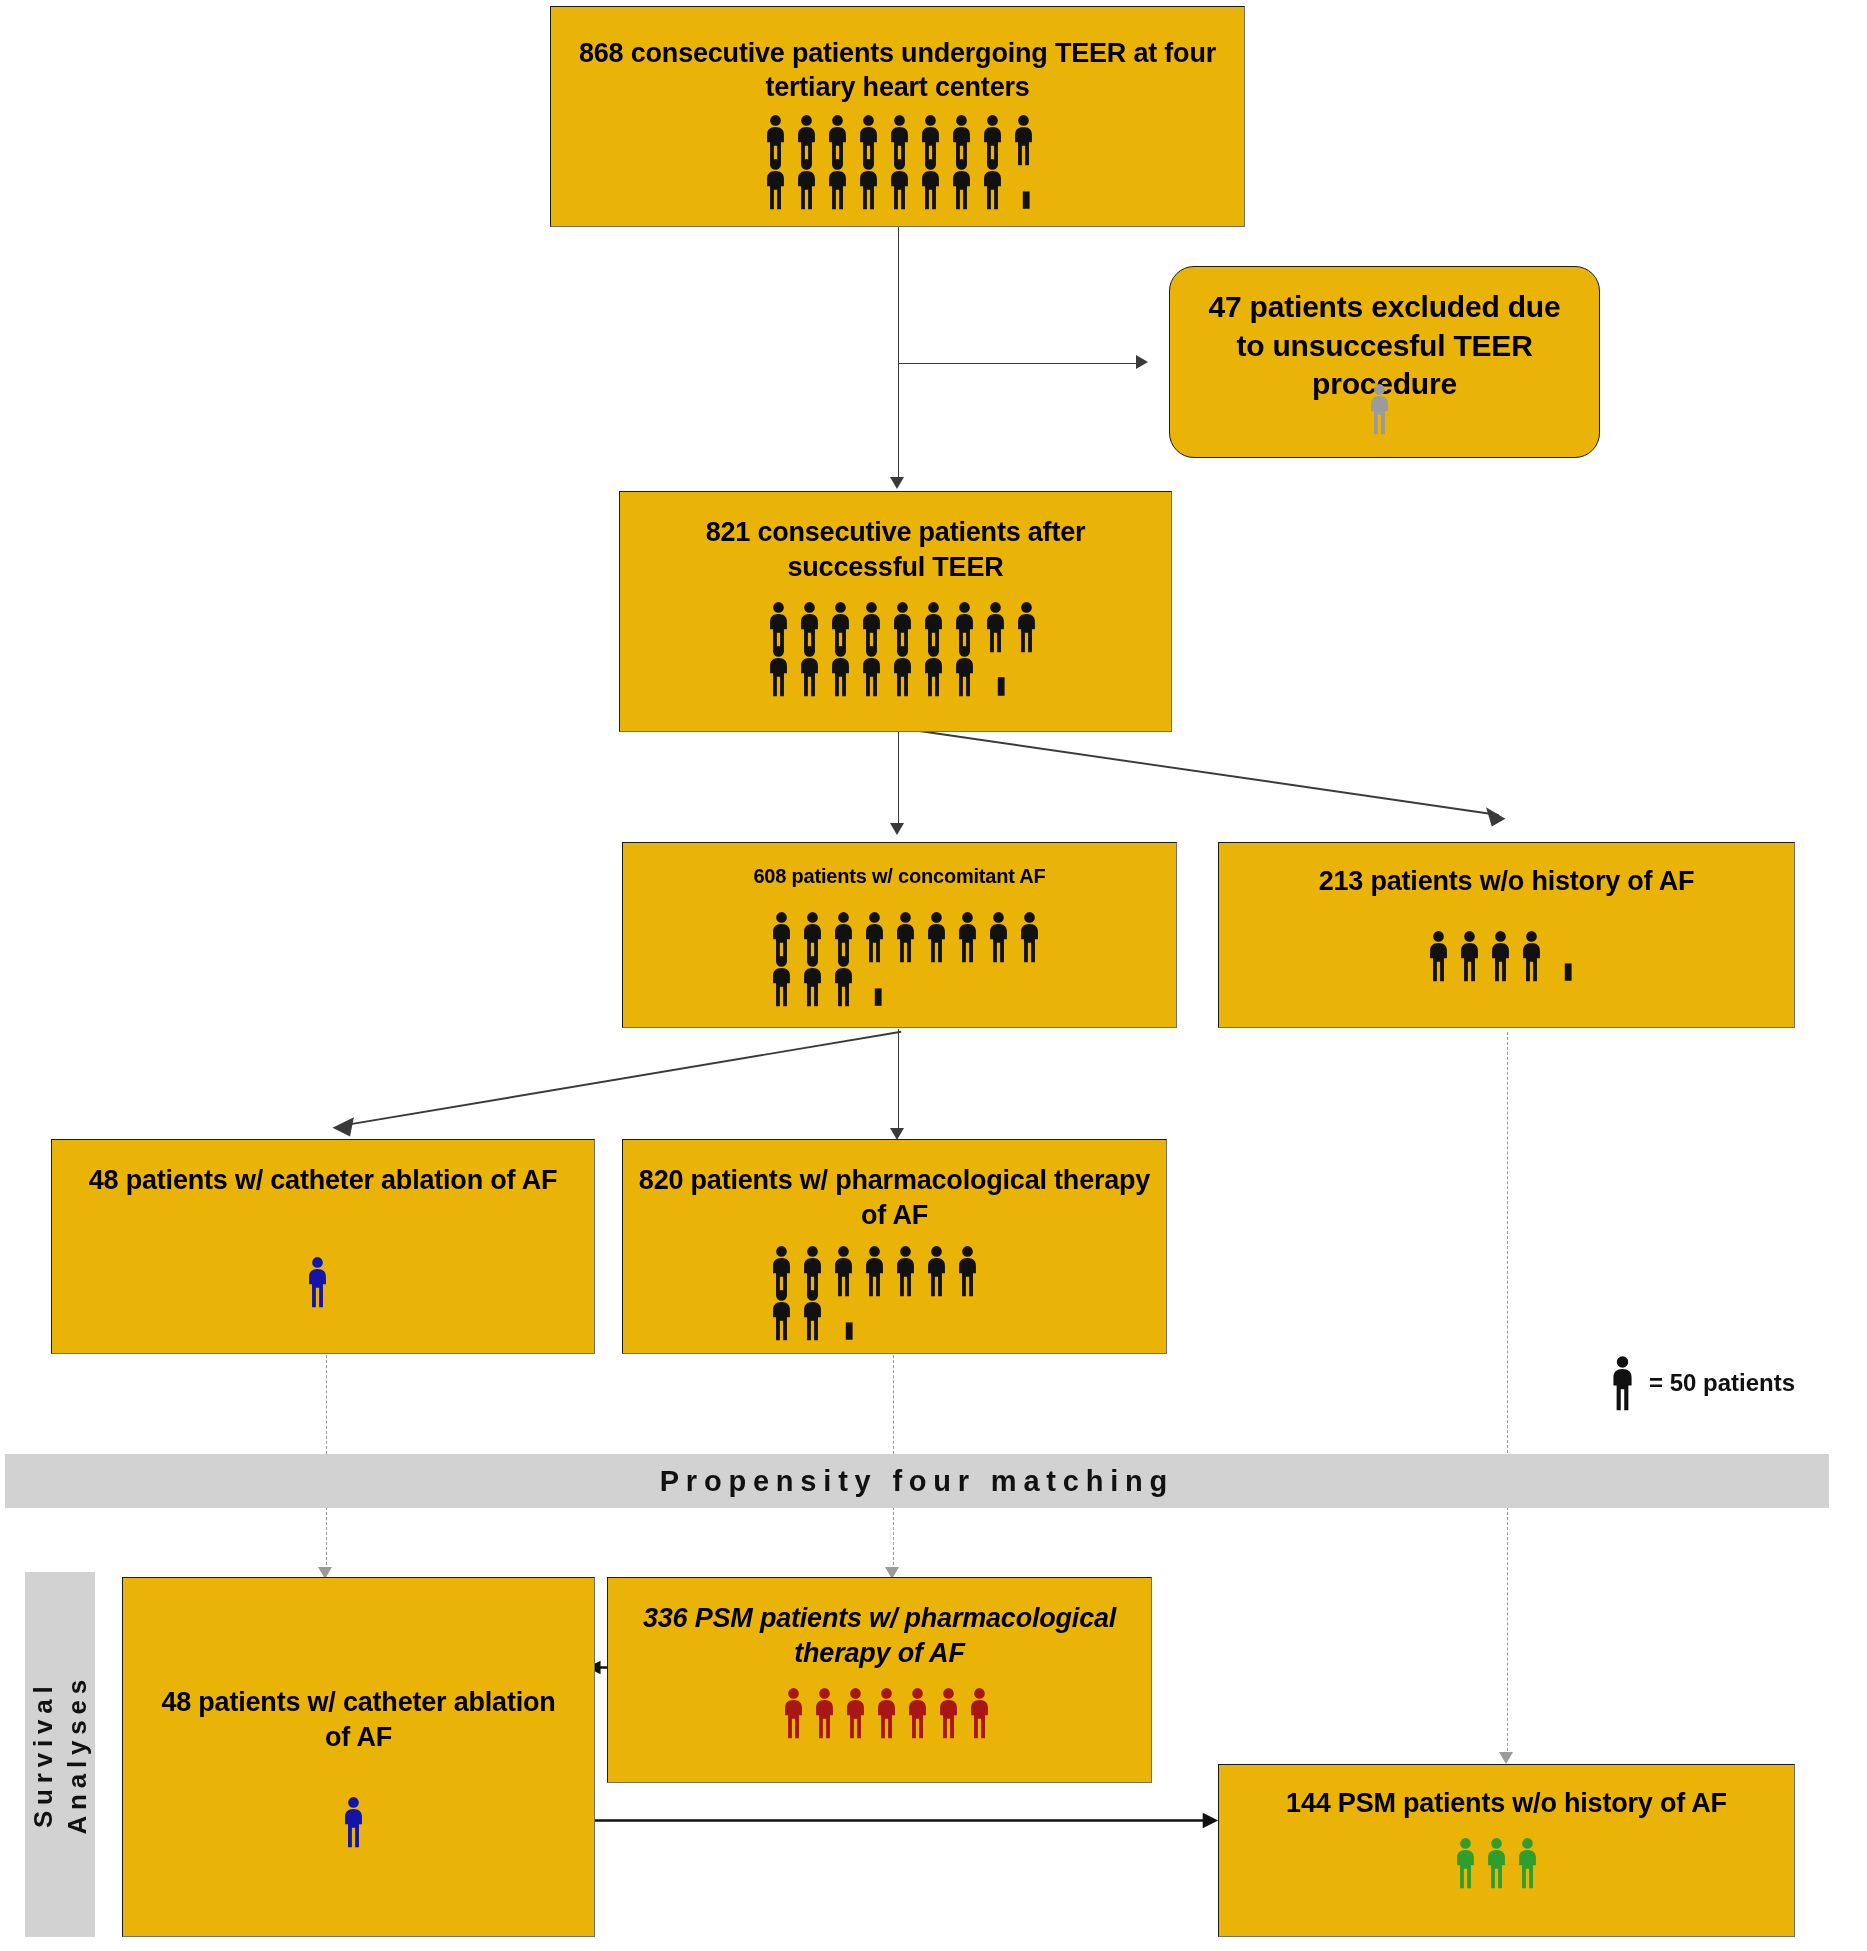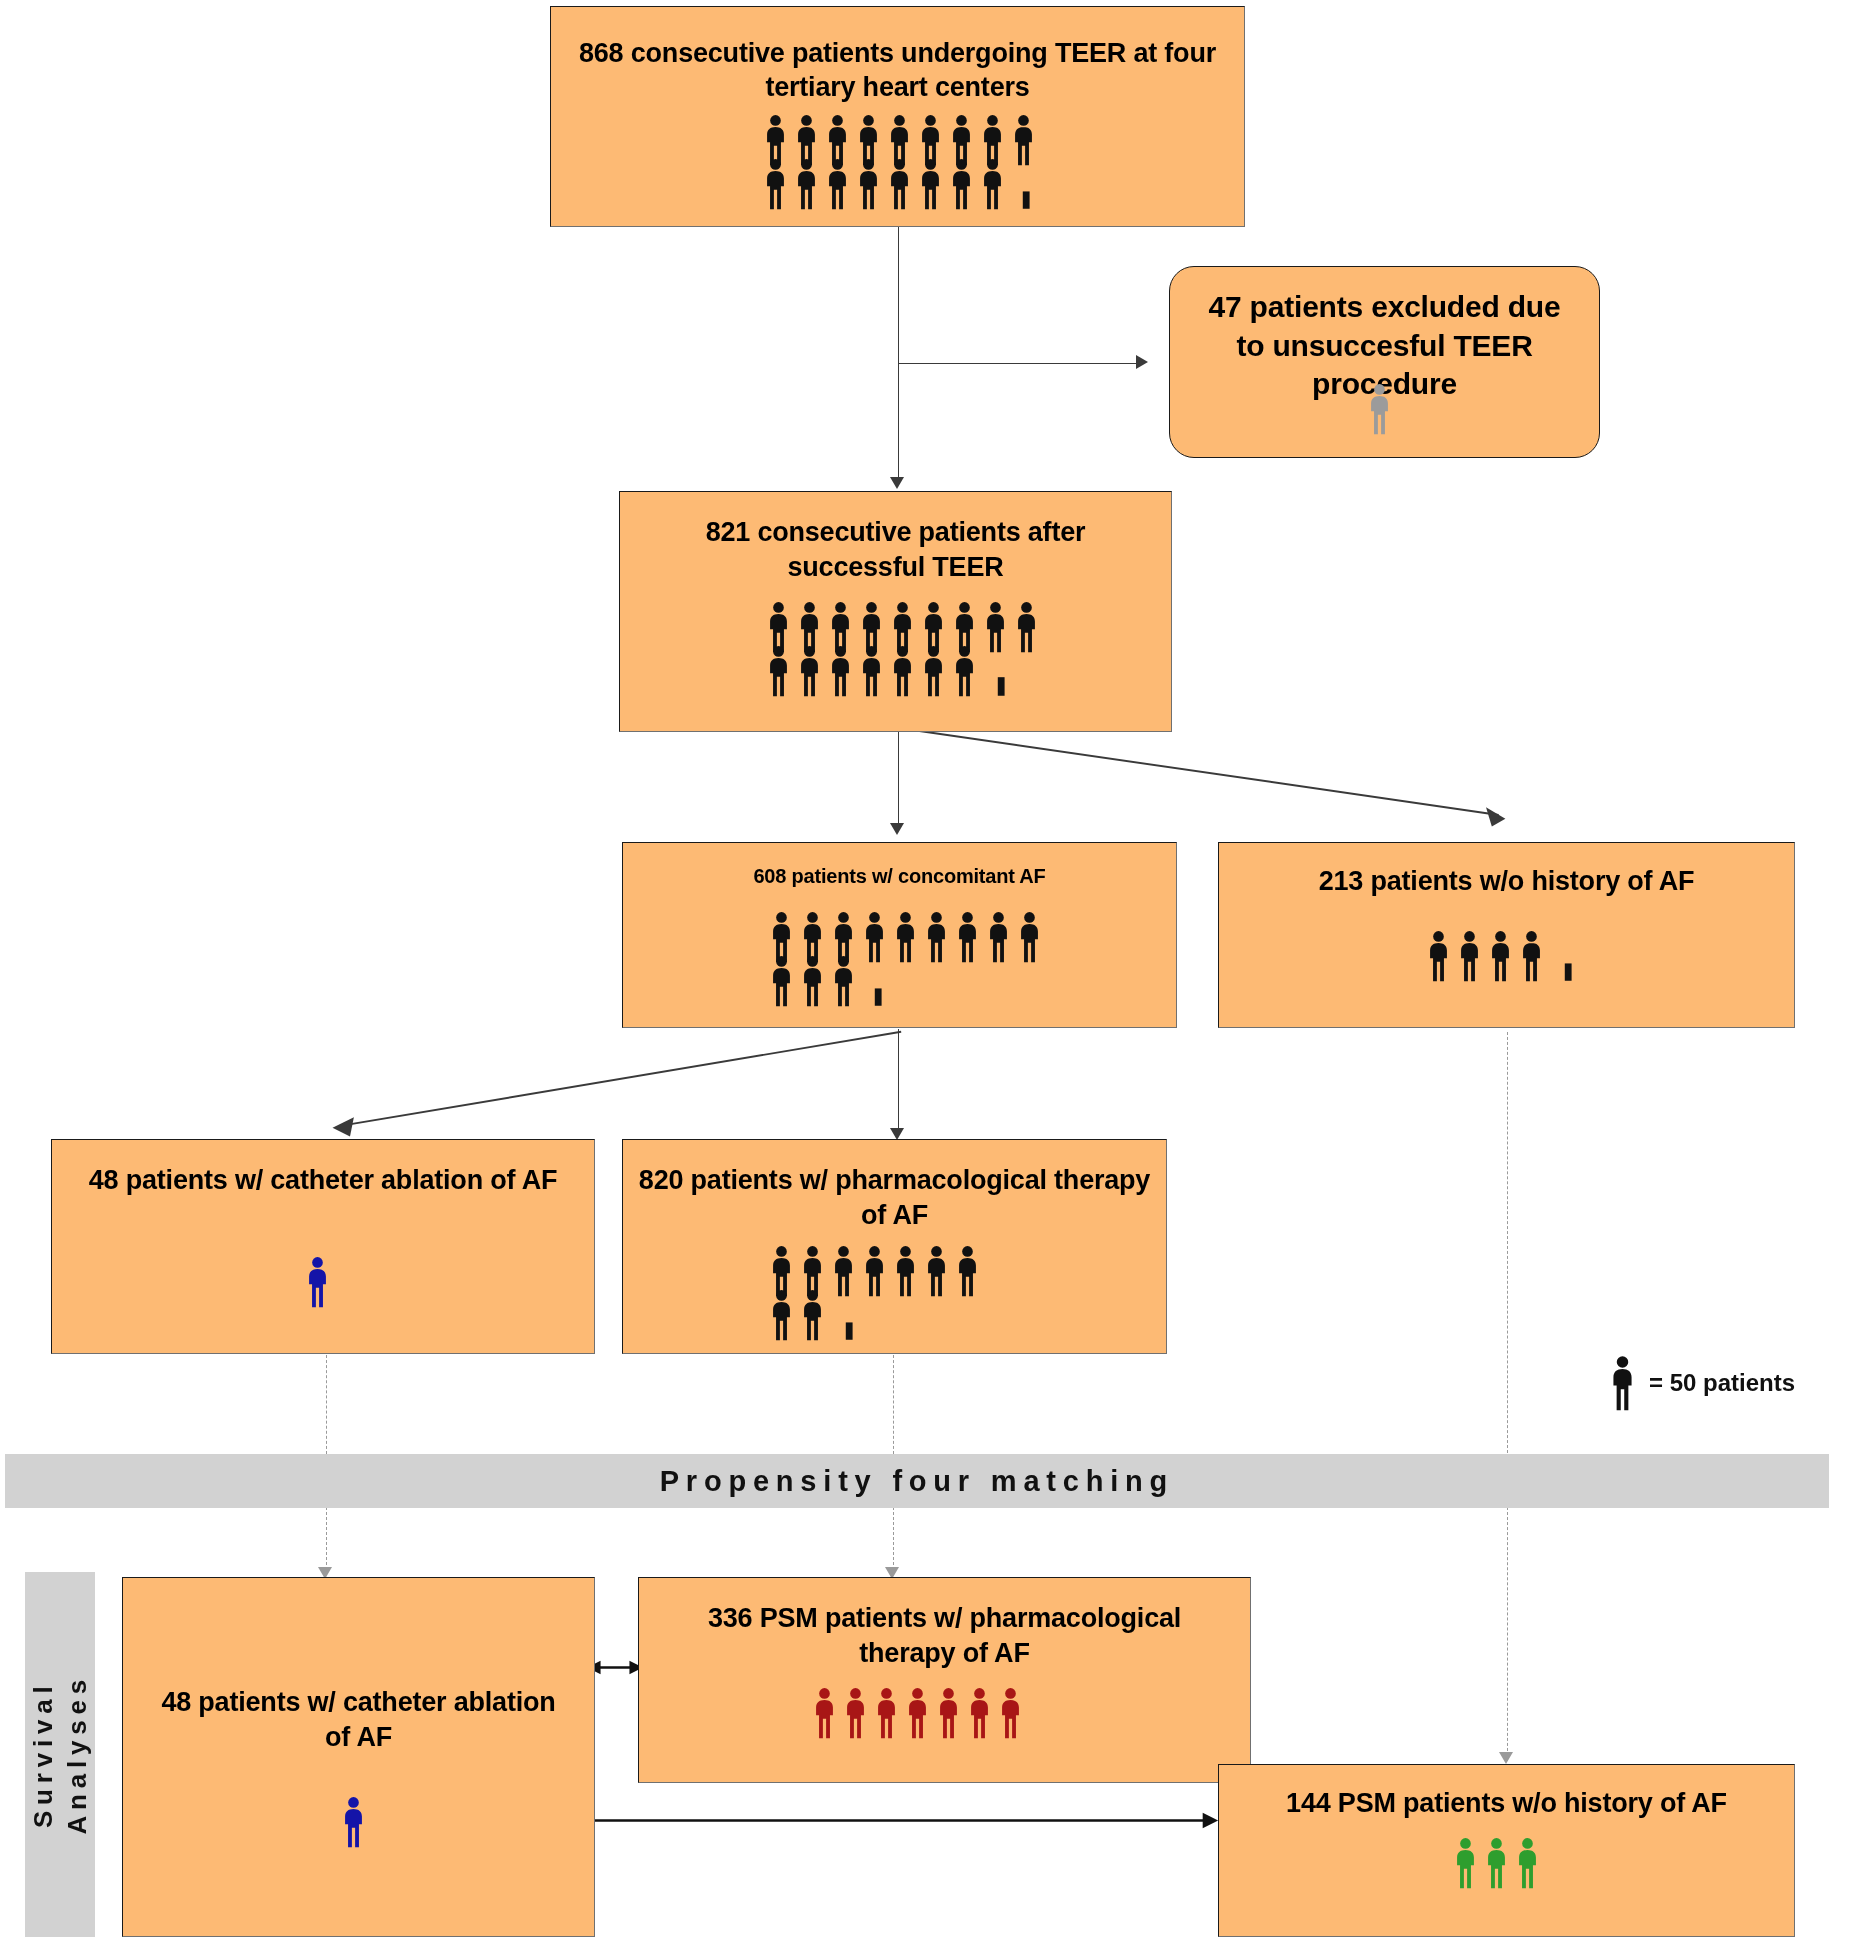--- a/index.html
+++ b/index.html
@@ -12,21 +12,21 @@
     width:1868px;
     height:1951px;
     background:#ffffff;
     overflow:hidden;
   }
 
   
   .box{
     position:absolute;
     box-sizing:border-box;
-    background:#fdba74;
+    background:#eab308;
     border:1.9px solid #1a1a1a;
     border-bottom-color:#707070;
     border-right-color:#707070;
   }
   .box.rounded{ border-radius:25px; border-color:#1a1a1a; }
 
   .box-title{
     position:absolute;
     left:0; right:0;
     text-align:center;
@@ -512,21 +512,21 @@
     <div class="picto-wrap" style="left:215px;top:218px;">
       <div class="picto-row">
         <svg class="p" width="31" height="52" viewBox="0 0 24 42">
             <circle cx="12" cy="5.2" r="4.3" fill="#1414a8"></circle>
             <path d="M12 10.5c-4.2 0-6.8 2.2-6.8 6.1v6.2h2.4v18.6h3.1V25.6h2.6v15.8h3.1V22.8h2.4v-6.2c0-3.9-2.6-6.1-6.8-6.1z" fill="#1414a8"></path>
           </svg>
       </div>
     </div>
   </div>
 
-  <div class="box" style="left:638px;top:1577px;width:613px;height:206px;">
+  <div class="box" style="left:607px;top:1577px;width:545px;height:206px;font-style:italic;">
     <div class="box-title" style="top:23px;font-size:27px;padding:0 27px;">336 PSM patients w/ pharmacological therapy of AF</div>
     <div class="picto-wrap" style="left:170px;top:109px;">
       <div class="picto-row">
         <svg class="p" width="31" height="52" viewBox="0 0 24 42">
             <circle cx="12" cy="5.2" r="4.3" fill="#a81616"></circle>
             <path d="M12 10.5c-4.2 0-6.8 2.2-6.8 6.1v6.2h2.4v18.6h3.1V25.6h2.6v15.8h3.1V22.8h2.4v-6.2c0-3.9-2.6-6.1-6.8-6.1z" fill="#a81616"></path>
           </svg>
         <svg class="p" width="31" height="52" viewBox="0 0 24 42">
             <circle cx="12" cy="5.2" r="4.3" fill="#a81616"></circle>
             <path d="M12 10.5c-4.2 0-6.8 2.2-6.8 6.1v6.2h2.4v18.6h3.1V25.6h2.6v15.8h3.1V22.8h2.4v-6.2c0-3.9-2.6-6.1-6.8-6.1z" fill="#a81616"></path>

